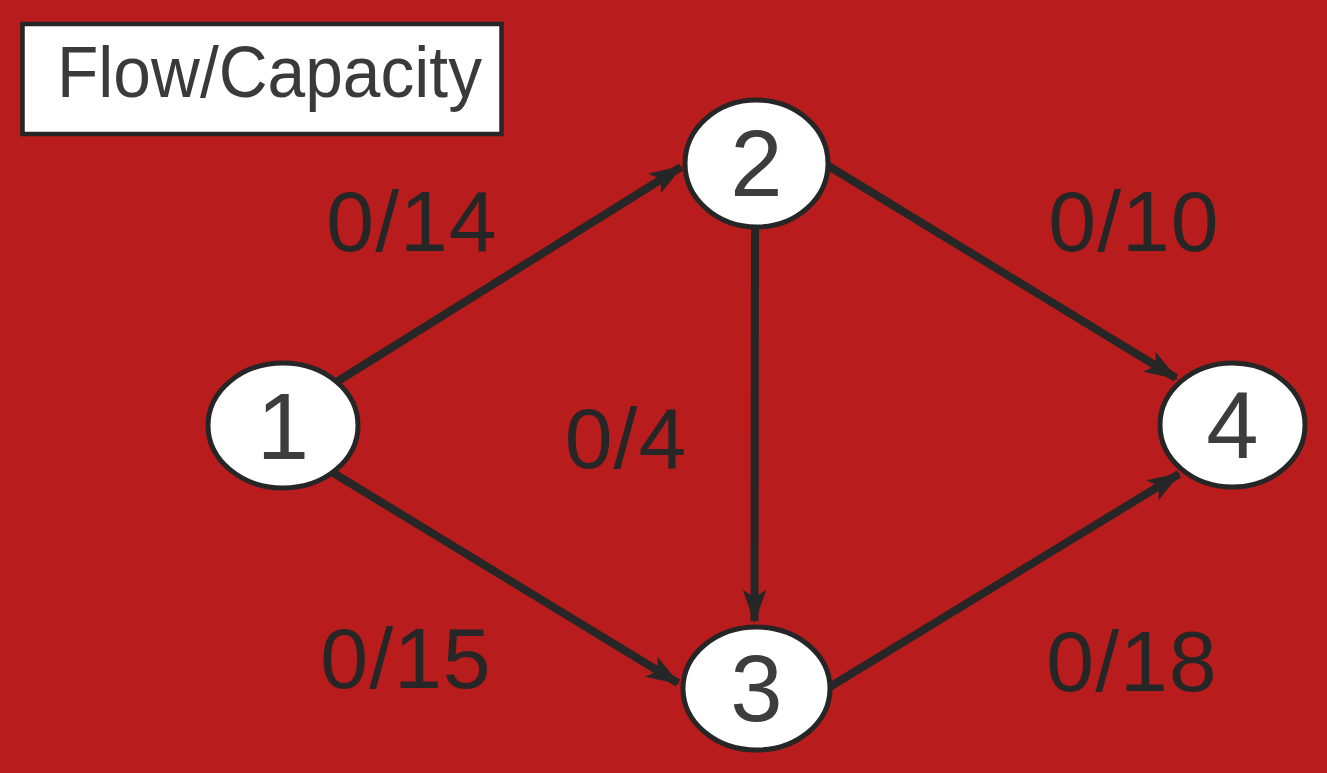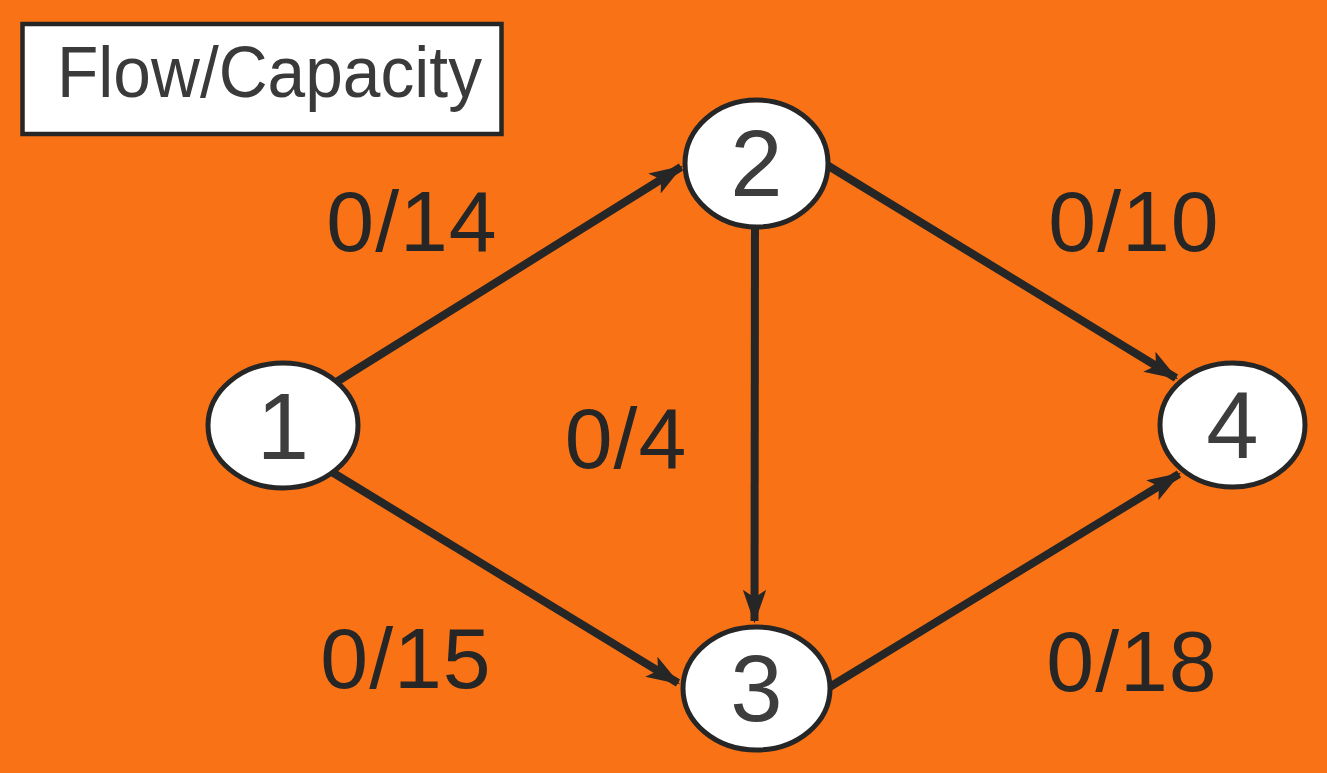--- a/index.html
+++ b/index.html
@@ -4,21 +4,21 @@
 <style>
   html, body {
     margin: 0;
     padding: 0;
     background: #ffffff;
   }
   .stage {
     position: relative;
     width: 1327px;
     height: 773px;
-    background: #f97316;
+    background: #b91c1c;
     overflow: hidden;
   }
   svg { display: block; }
   text {
     font-family: "Liberation Sans", sans-serif;
     fill: #2b2b2b;
   }
   .legend-box {
     fill: #ffffff;
     stroke: #262626;

